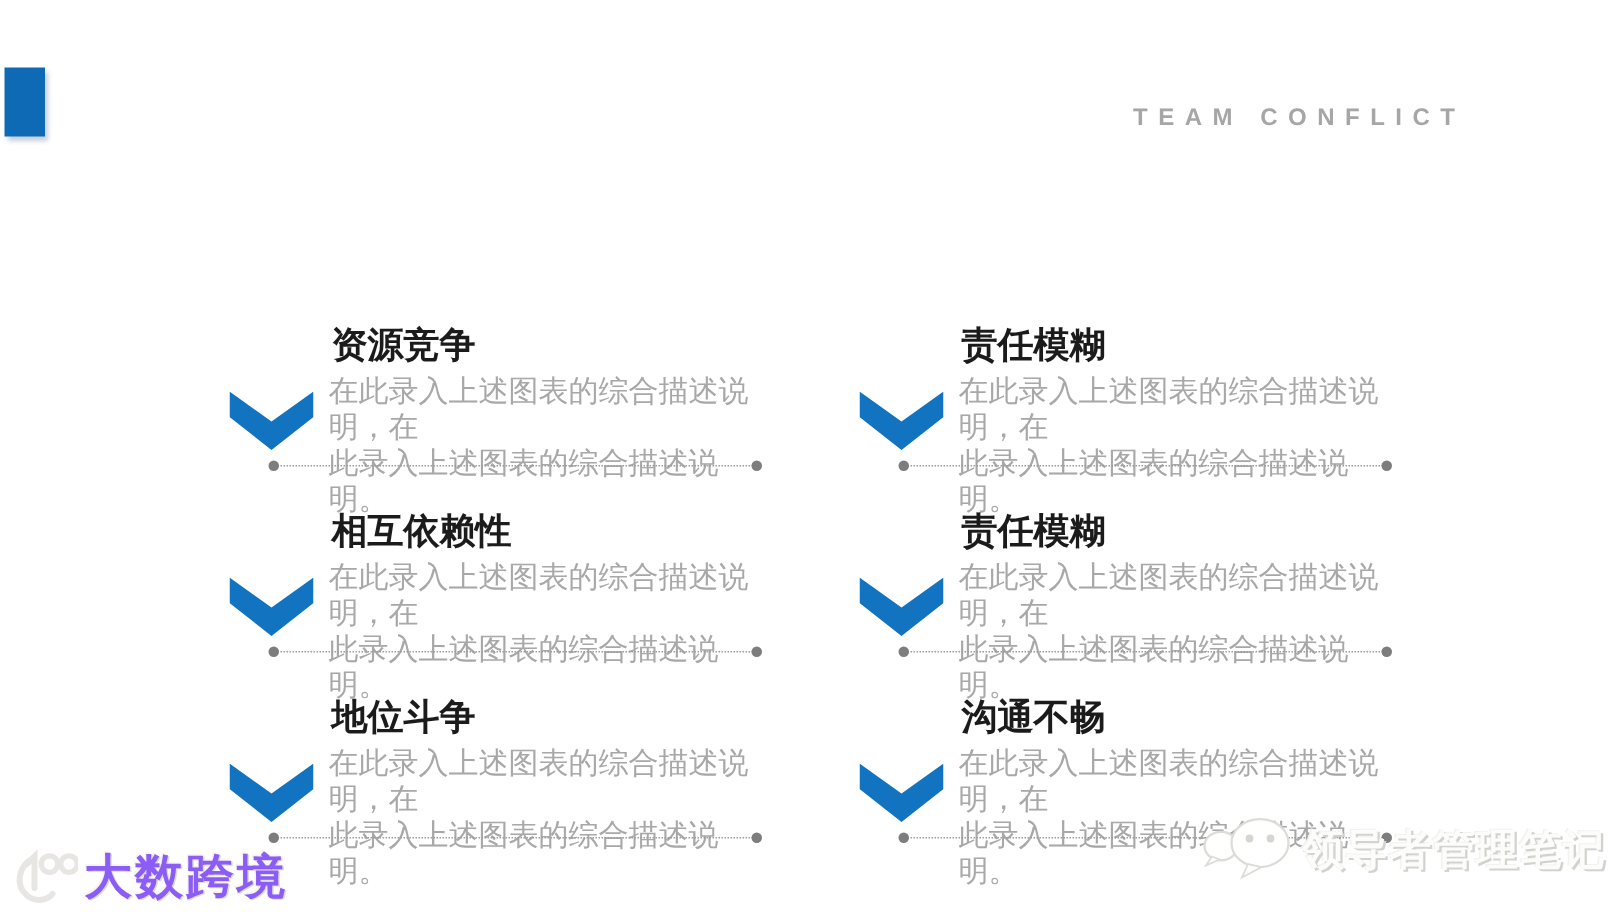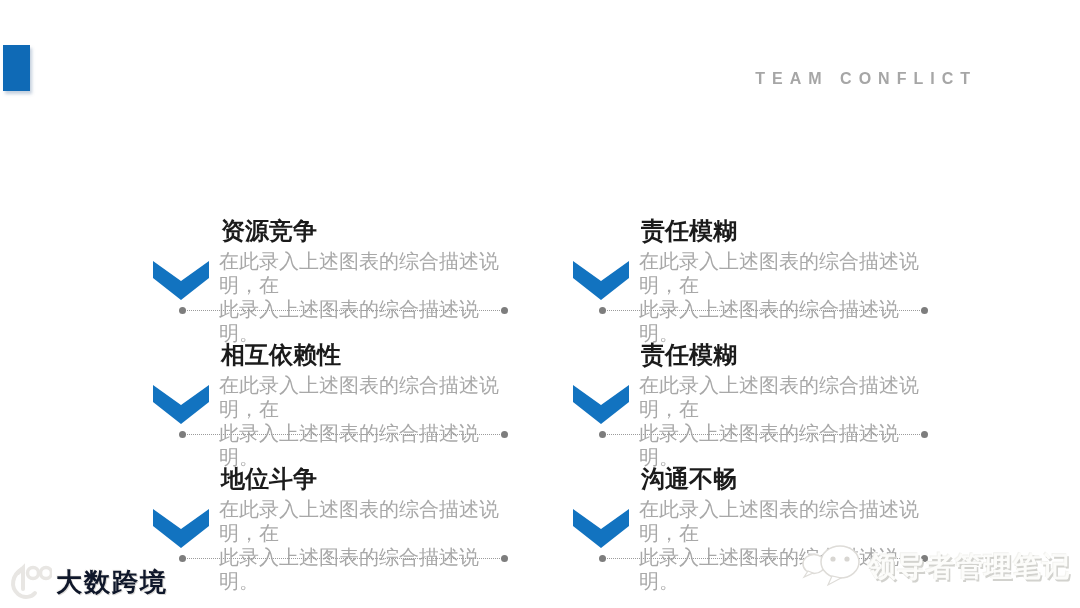--- a/index.html
+++ b/index.html
@@ -35,21 +35,21 @@
   .item-desc{margin:3px 0 0 66px;font-size:20px;color:var(--desc-gray);line-height:24px;}
   .chevron{position:absolute;left:0;top:47px;width:56px;height:40px;}
   .dotline{position:absolute;left:28px;right:2px;top:96px;border-top:1px dotted var(--line-gray);}
   .dotline::before,.dotline::after{content:"";position:absolute;top:-4px;width:7px;height:7px;
     border-radius:50%;background:var(--dot-gray);}
   .dotline::before{left:-2px;}
   .dotline::after{right:-2px;}
 
   
   .wm-left{position:absolute;left:8px;top:563px;display:flex;align-items:center;gap:4px;}
-  .wm-left-text{font-size:26px;font-weight:bold;color:#0f172a;
+  .wm-left-text{font-size:32px;font-weight:bold;color:#8b5cf6;
     text-shadow:1px 1px 0 #dddbd8, -1px -1px 0 #f6f5f3;letter-spacing:2px;text-align:right;}
   .wm-right{position:absolute;left:800px;top:540px;display:flex;align-items:center;}
   .wm-right-text{font-size:28px;font-weight:bold;color:#fcfcfa;
     text-shadow:1.5px 1.5px 0 #d2d2ce, -1px -1px 0 #f2f2ef;letter-spacing:1px;}
 </style>
 </head>
 <body>
 
 <div class="slide">
 

